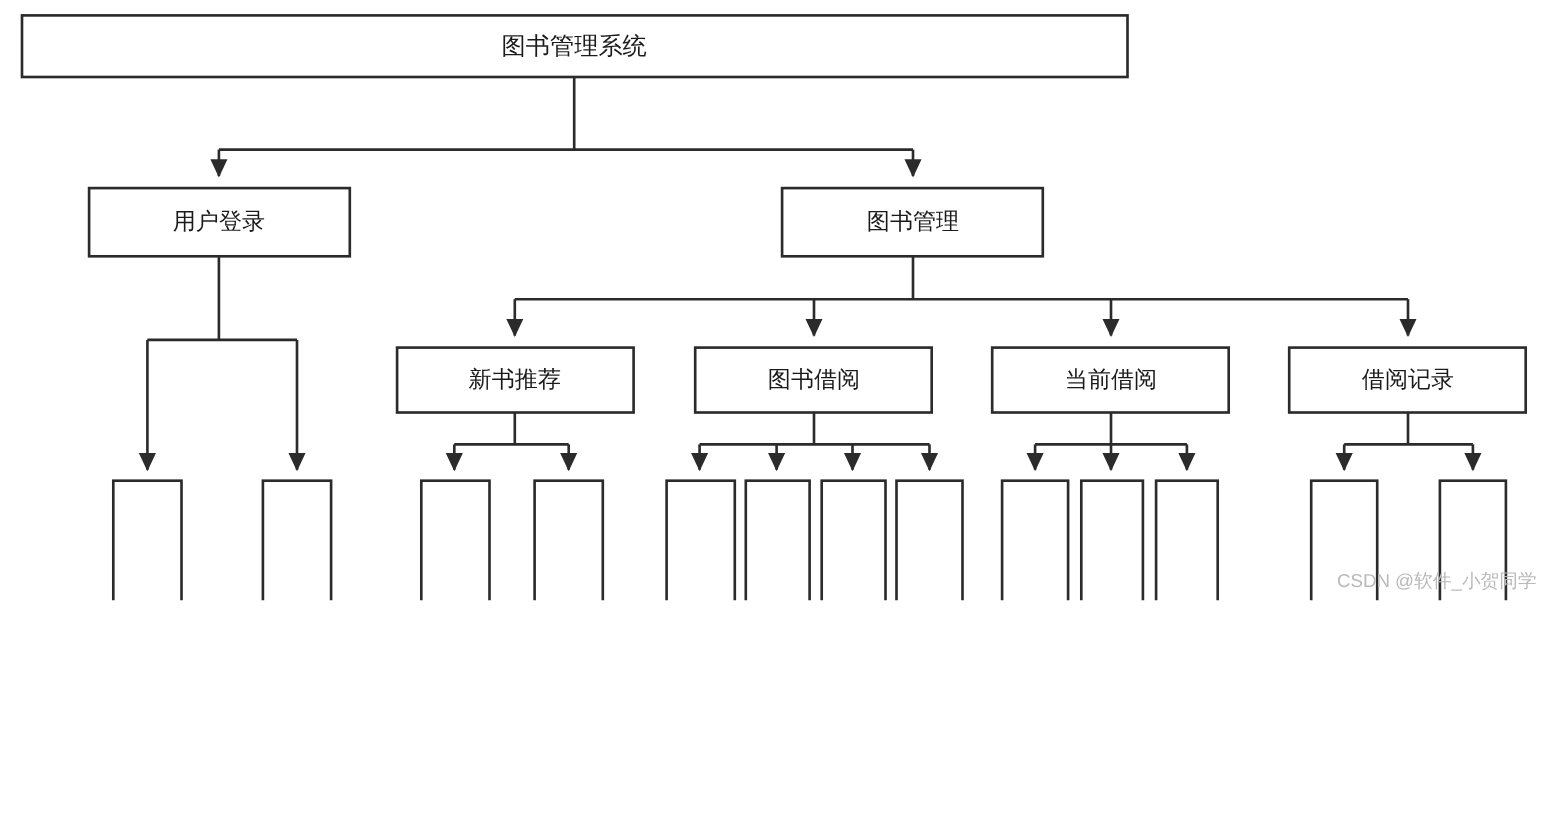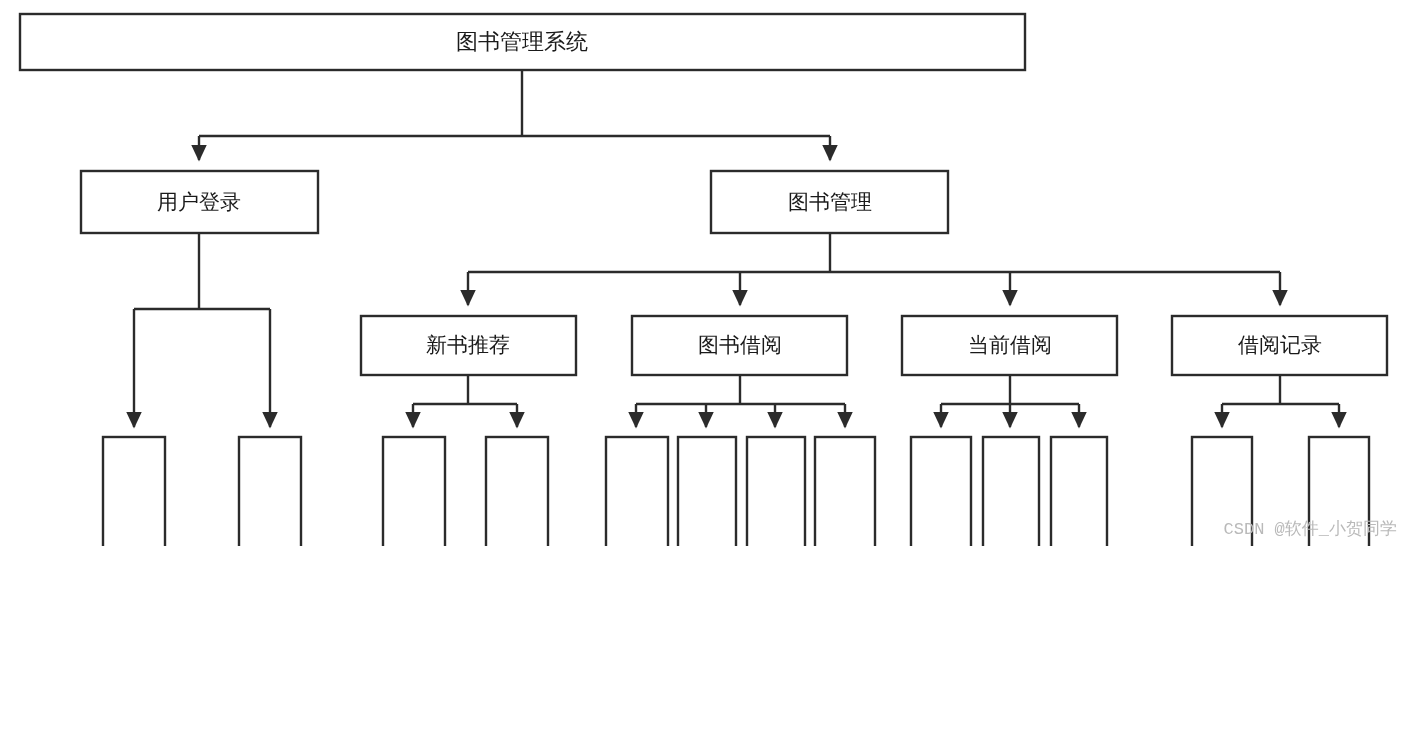--- a/index.html
+++ b/index.html
@@ -66,21 +66,21 @@
     white-space: nowrap;
     display: flex;
     align-items: flex-start;
     justify-content: center;
     pointer-events: none;
   }
   .watermark {
     position: absolute;
     right: 8px;
     bottom: 6px;
-    font-family: Liberation Mono, monospace;
+    font-family: Liberation Sans, sans-serif;
     font-size: 17px;
     color: #b9b9b9;
     white-space: nowrap;
   }
 </style>
 </head>
 <body>
 
 <div id="diagram-root">
 

